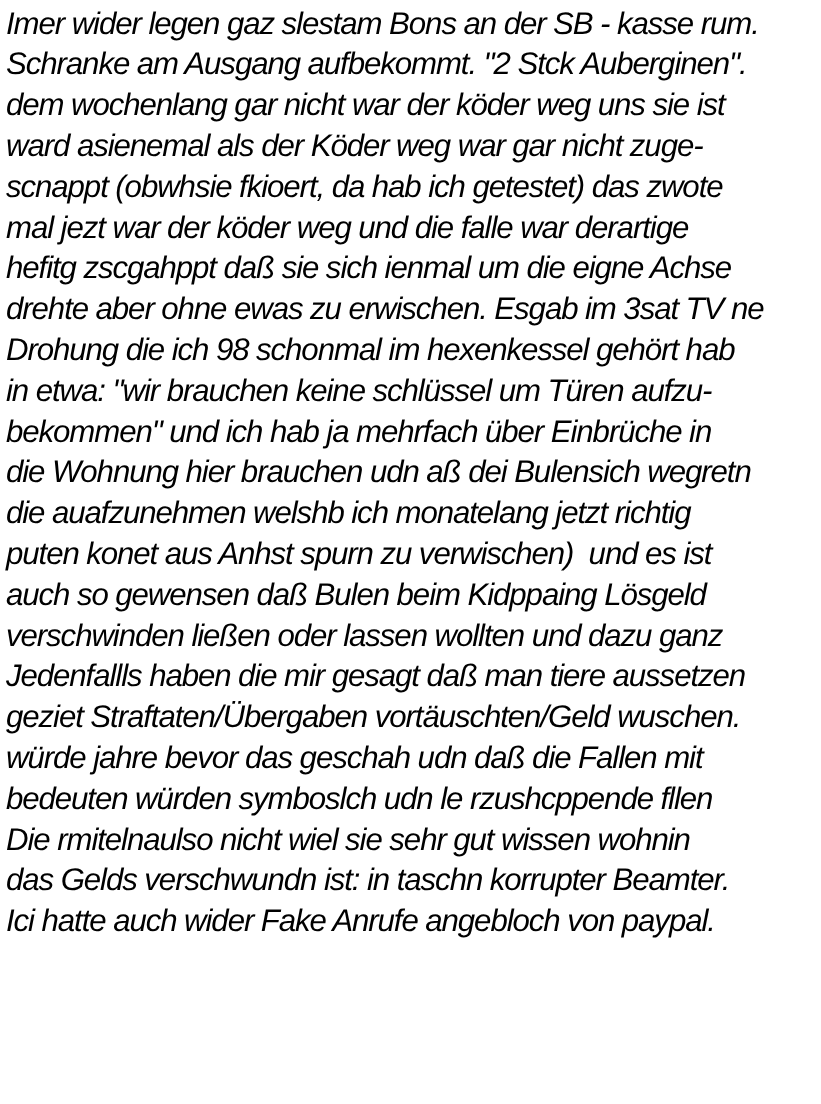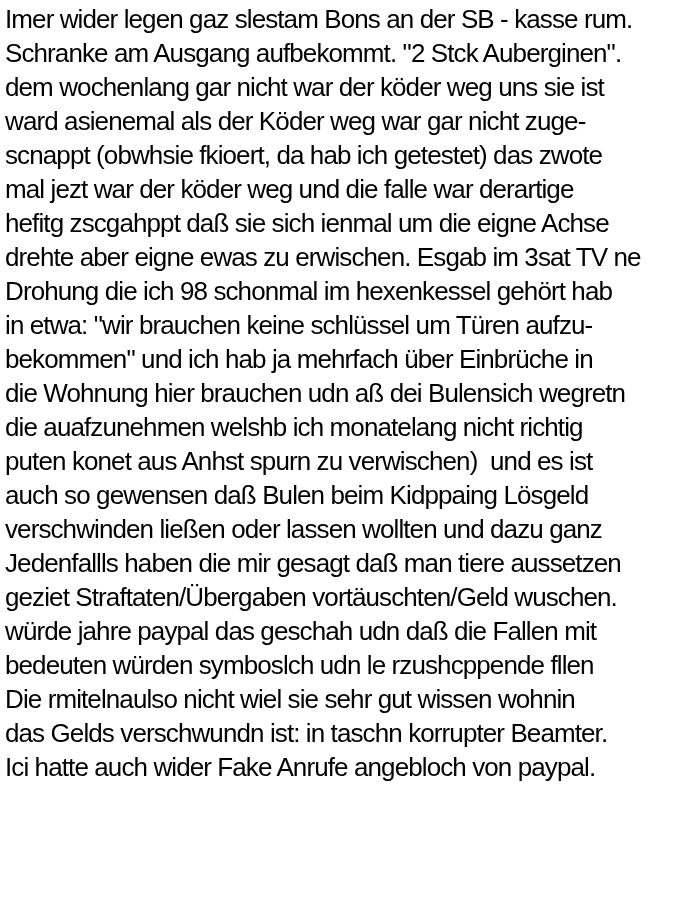--- a/index.html
+++ b/index.html
@@ -12,49 +12,50 @@
     height: 920px;
     overflow: hidden;
     font-family: "Liberation Sans", sans-serif;
   }
   .doc {
     box-sizing: border-box;
     width: 684px;
     height: 920px;
     padding: 2px 0 0 5px;
     color: #000000;
+    font-style: italic;
   }
   .line {
     font-size: 26px;
     line-height: 34px;
     letter-spacing: -0.9px;
     white-space: pre;
     color: #000000;
   }
 </style>
 </head>
 <body>
 
 <div class="doc">
   <div class="line">Imer wider legen gaz slestam Bons an der SB - kasse rum.</div>
   <div class="line">Schranke am Ausgang aufbekommt. "2 Stck Auberginen".</div>
   <div class="line">dem wochenlang gar nicht war der köder weg uns sie ist</div>
   <div class="line">ward asienemal als der Köder weg war gar nicht zuge-</div>
   <div class="line">scnappt (obwhsie fkioert, da hab ich getestet) das zwote</div>
   <div class="line">mal jezt war der köder weg und die falle war derartige</div>
   <div class="line">hefitg zscgahppt daß sie sich ienmal um die eigne Achse</div>
-  <div class="line">drehte aber eigne ewas zu erwischen. Esgab im 3sat TV ne</div>
+  <div class="line">drehte aber ohne ewas zu erwischen. Esgab im 3sat TV ne</div>
   <div class="line">Drohung die ich 98 schonmal im hexenkessel gehört hab</div>
   <div class="line">in etwa: "wir brauchen keine schlüssel um Türen aufzu-</div>
   <div class="line">bekommen" und ich hab ja mehrfach über Einbrüche in</div>
   <div class="line">die Wohnung hier brauchen udn aß dei Bulensich wegretn</div>
-  <div class="line">die auafzunehmen welshb ich monatelang nicht richtig</div>
+  <div class="line">die auafzunehmen welshb ich monatelang jetzt richtig</div>
   <div class="line">puten konet aus Anhst spurn zu verwischen)  und es ist</div>
   <div class="line">auch so gewensen daß Bulen beim Kidppaing Lösgeld</div>
   <div class="line">verschwinden ließen oder lassen wollten und dazu ganz</div>
   <div class="line">Jedenfallls haben die mir gesagt daß man tiere aussetzen</div>
   <div class="line">geziet Straftaten/Übergaben vortäuschten/Geld wuschen.</div>
-  <div class="line">würde jahre paypal das geschah udn daß die Fallen mit</div>
+  <div class="line">würde jahre bevor das geschah udn daß die Fallen mit</div>
   <div class="line">bedeuten würden symboslch udn le rzushcppende fllen</div>
   <div class="line">Die rmitelnaulso nicht wiel sie sehr gut wissen wohnin</div>
   <div class="line">das Gelds verschwundn ist: in taschn korrupter Beamter.</div>
   <div class="line">Ici hatte auch wider Fake Anrufe angebloch von paypal.</div>
 </div>
 
 </body></html>

